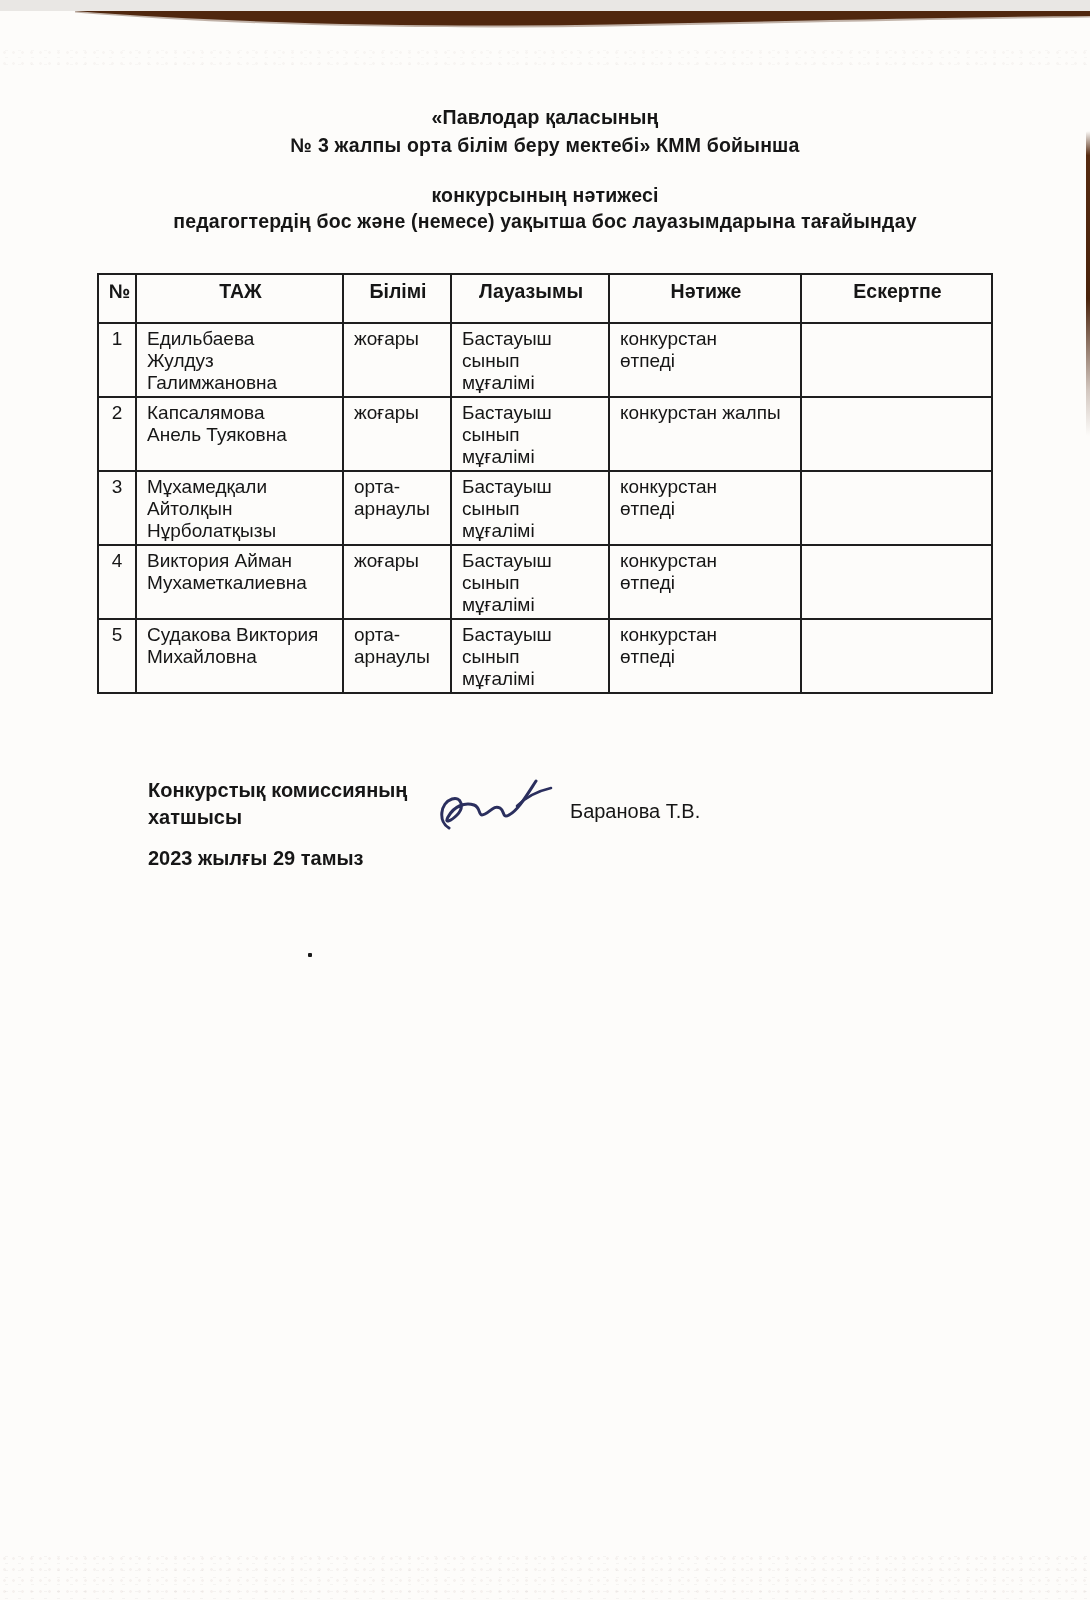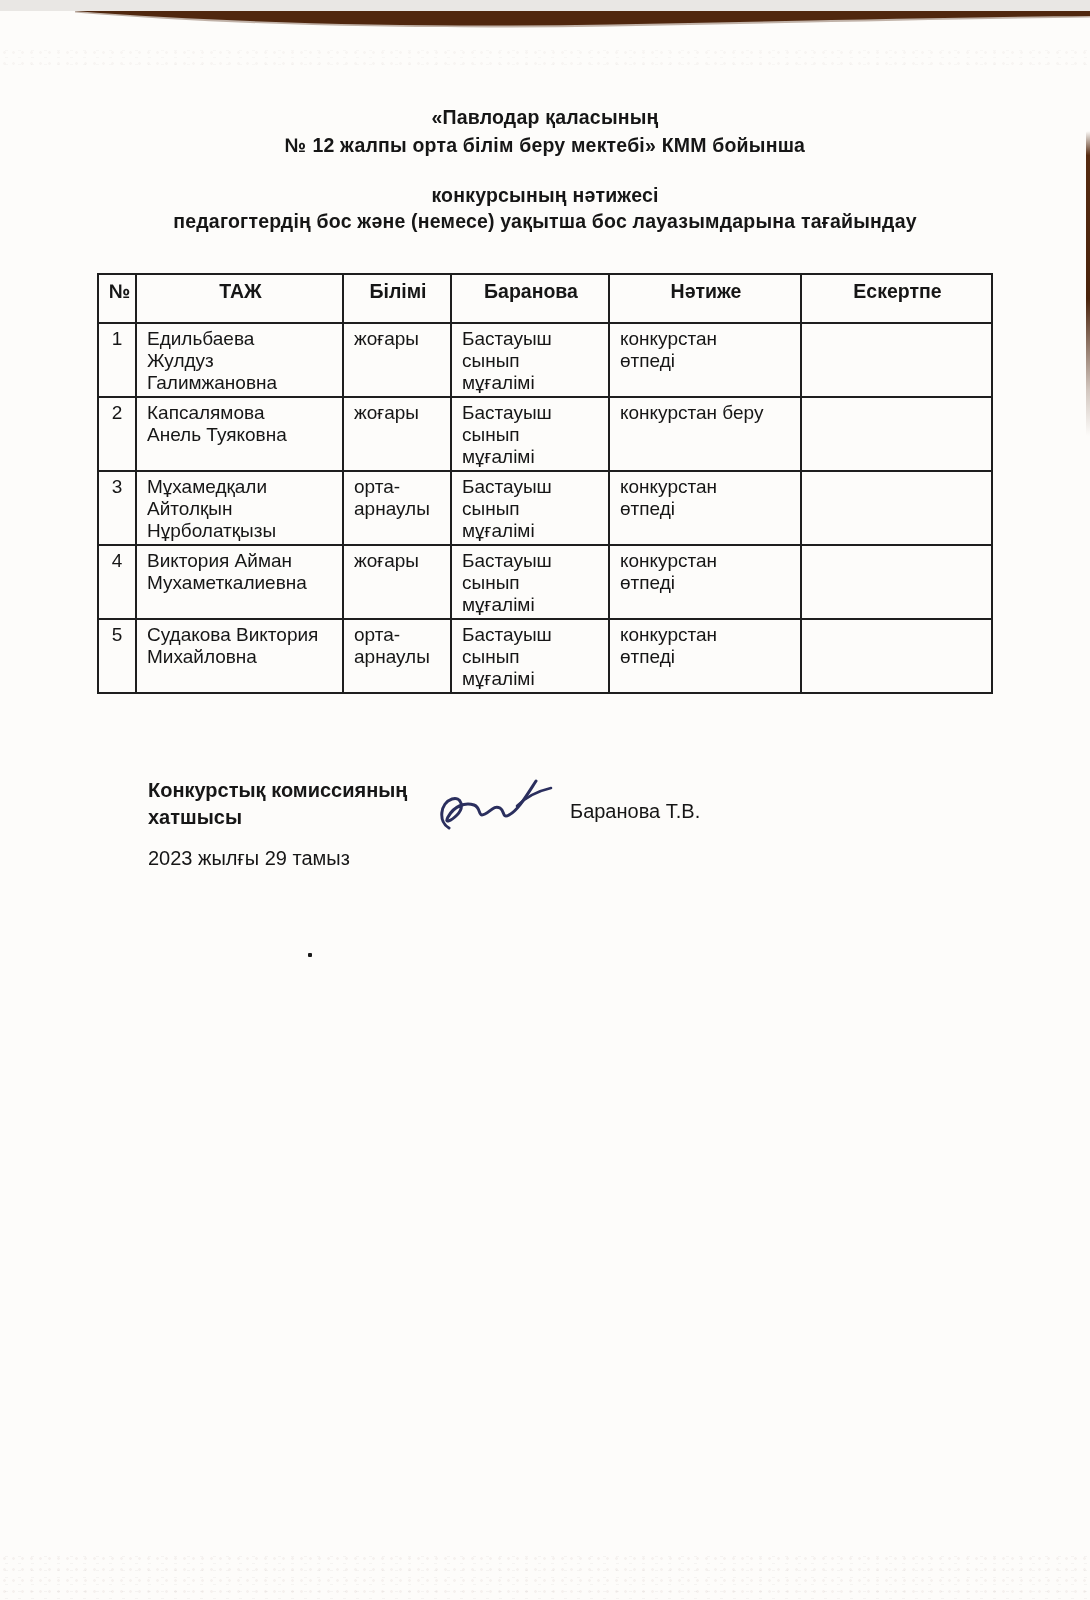--- a/index.html
+++ b/index.html
@@ -103,21 +103,21 @@
   }
   .sig-name {
     position: absolute;
     left: 570px; top: 789px;
     font-weight: normal;
     font-size: 20px;
   }
   .doc-date {
     position: absolute;
     left: 148px; top: 836px;
-    font-weight: normal;
+    font-weight: bold;
     font-size: 20px;
   }
   .ink-speck {
     position: absolute;
     left: 308px; top: 942px;
     width: 4px; height: 4px;
     background: #1a1a1a;
     border-radius: 1px;
   }
 </style>
@@ -129,42 +129,42 @@
   <svg class="scan-edge-top" viewBox="0 0 1090 22" preserveAspectRatio="none" aria-hidden="true">
     <path d="M75,0 L1090,0 L1090,5 C960,6 800,10 610,13.5 C430,16.5 240,13 75,0 Z" fill="#50270e"></path>
     <path d="M75,0 L1090,0 L1090,6.5 C960,8 800,12 610,15.5 C430,18.5 240,15 75,1.5 Z" fill="#50270e" opacity="0.35"></path>
   </svg>
   <div class="scan-edge-right"></div>
   <div class="top-noise"></div>
   <div class="bottom-noise"></div>
 
   <div class="title-block">
     <div>«Павлодар қаласының</div>
-    <div>№ 12 жалпы орта білім беру мектебі» КММ бойынша</div>
+    <div>№ 3 жалпы орта білім беру мектебі» КММ бойынша</div>
   </div>
   <div class="subtitle-block">
     <div>конкурсының нәтижесі</div>
     <div>педагогтердің  бос және (немесе) уақытша бос лауазымдарына тағайындау</div>
   </div>
 
   <table class="results">
     <colgroup>
       <col style="width:38px">
         <col style="width:207px">
         <col style="width:108px">
       <col style="width:158px">
         <col style="width:192px">
         <col style="width:191px">
     </colgroup>
     <thead>
       <tr>
         <th>№</th>
         <th>ТАЖ</th>
         <th>Білімі</th>
-        <th>Баранова</th>
+        <th>Лауазымы</th>
         <th>Нәтиже</th>
         <th>Ескертпе</th>
       </tr>
     </thead>
     <tbody>
       <tr>
         <td class="c-num">1</td>
         <td>Едильбаева
 Жулдуз
 Галимжановна</td>
@@ -177,21 +177,21 @@
         <td></td>
       </tr>
       <tr>
         <td class="c-num">2</td>
         <td>Капсалямова
 Анель Туяковна</td>
         <td>жоғары</td>
         <td>Бастауыш
 сынып
 мұғалімі</td>
-        <td>конкурстан беру</td>
+        <td>конкурстан жалпы</td>
         <td></td>
       </tr>
       <tr>
         <td class="c-num">3</td>
         <td>Мұхамедқали
 Айтолқын
 Нұрболатқызы</td>
         <td>орта-
 арнаулы</td>
         <td>Бастауыш

